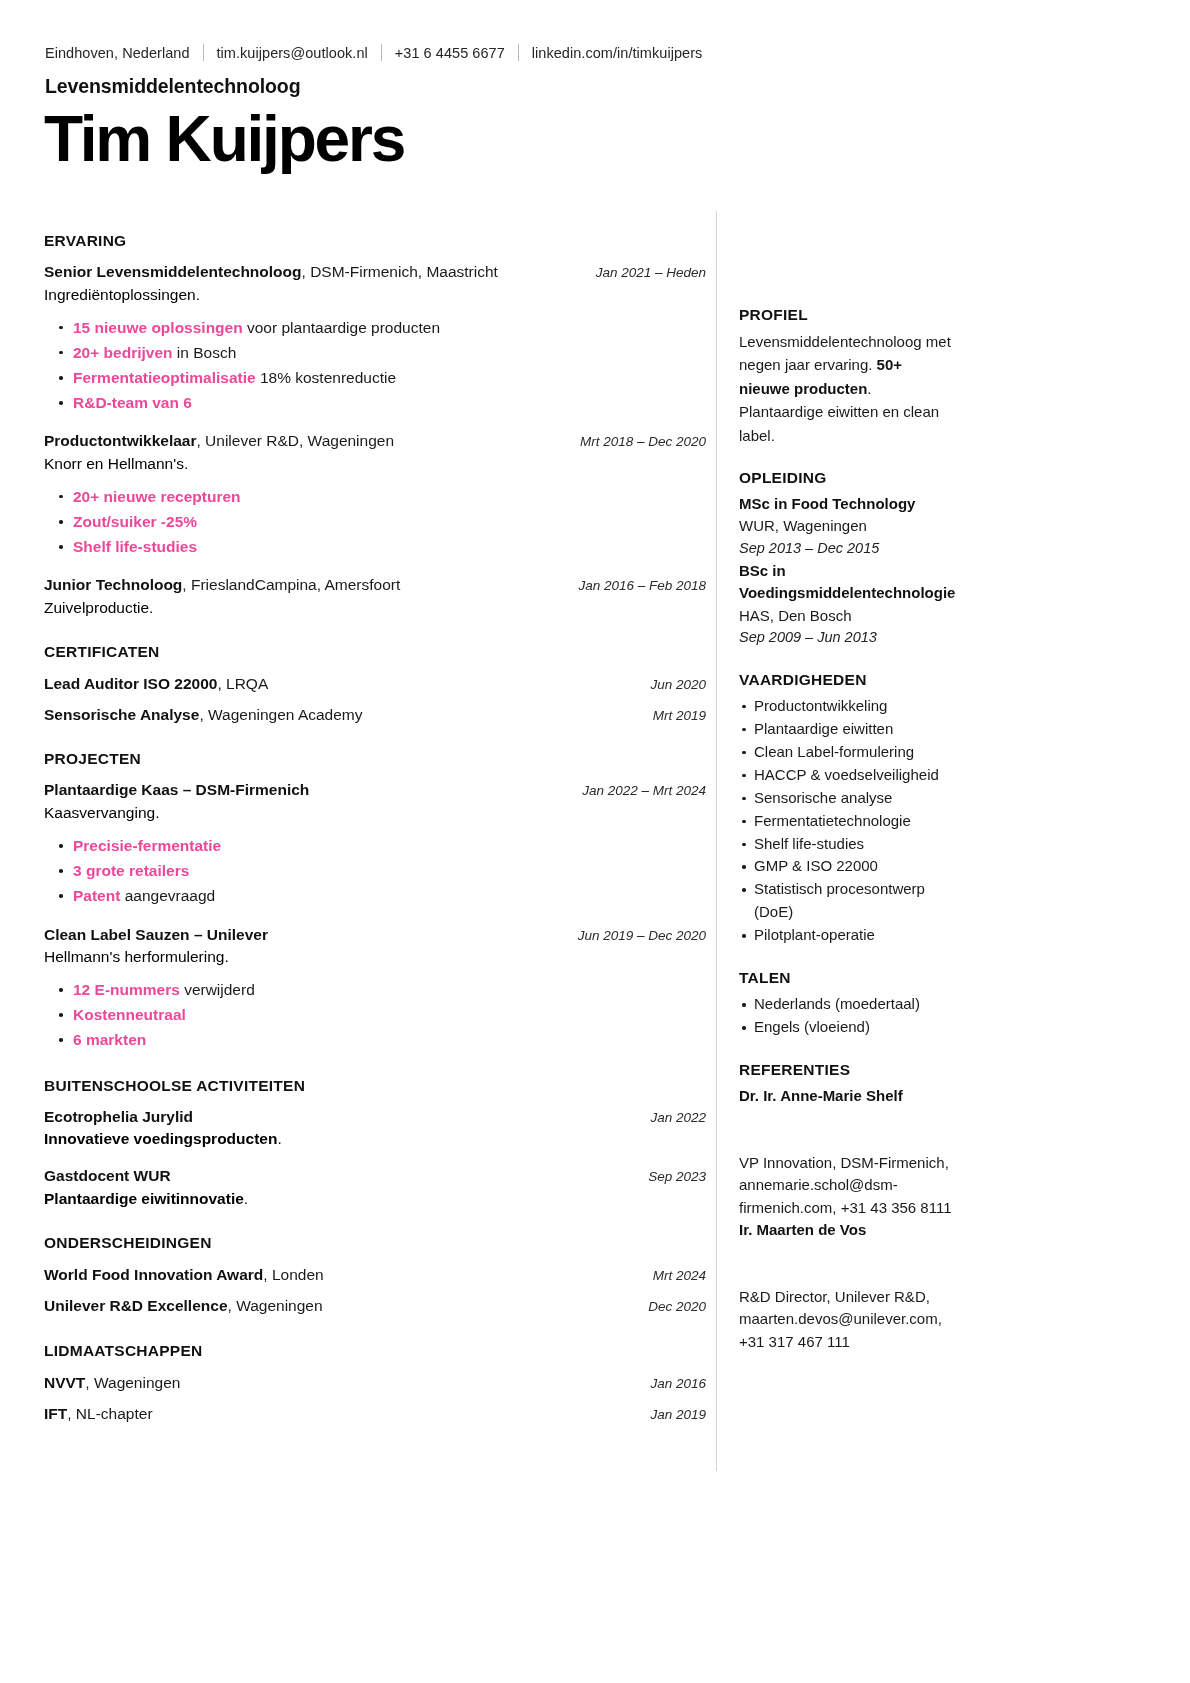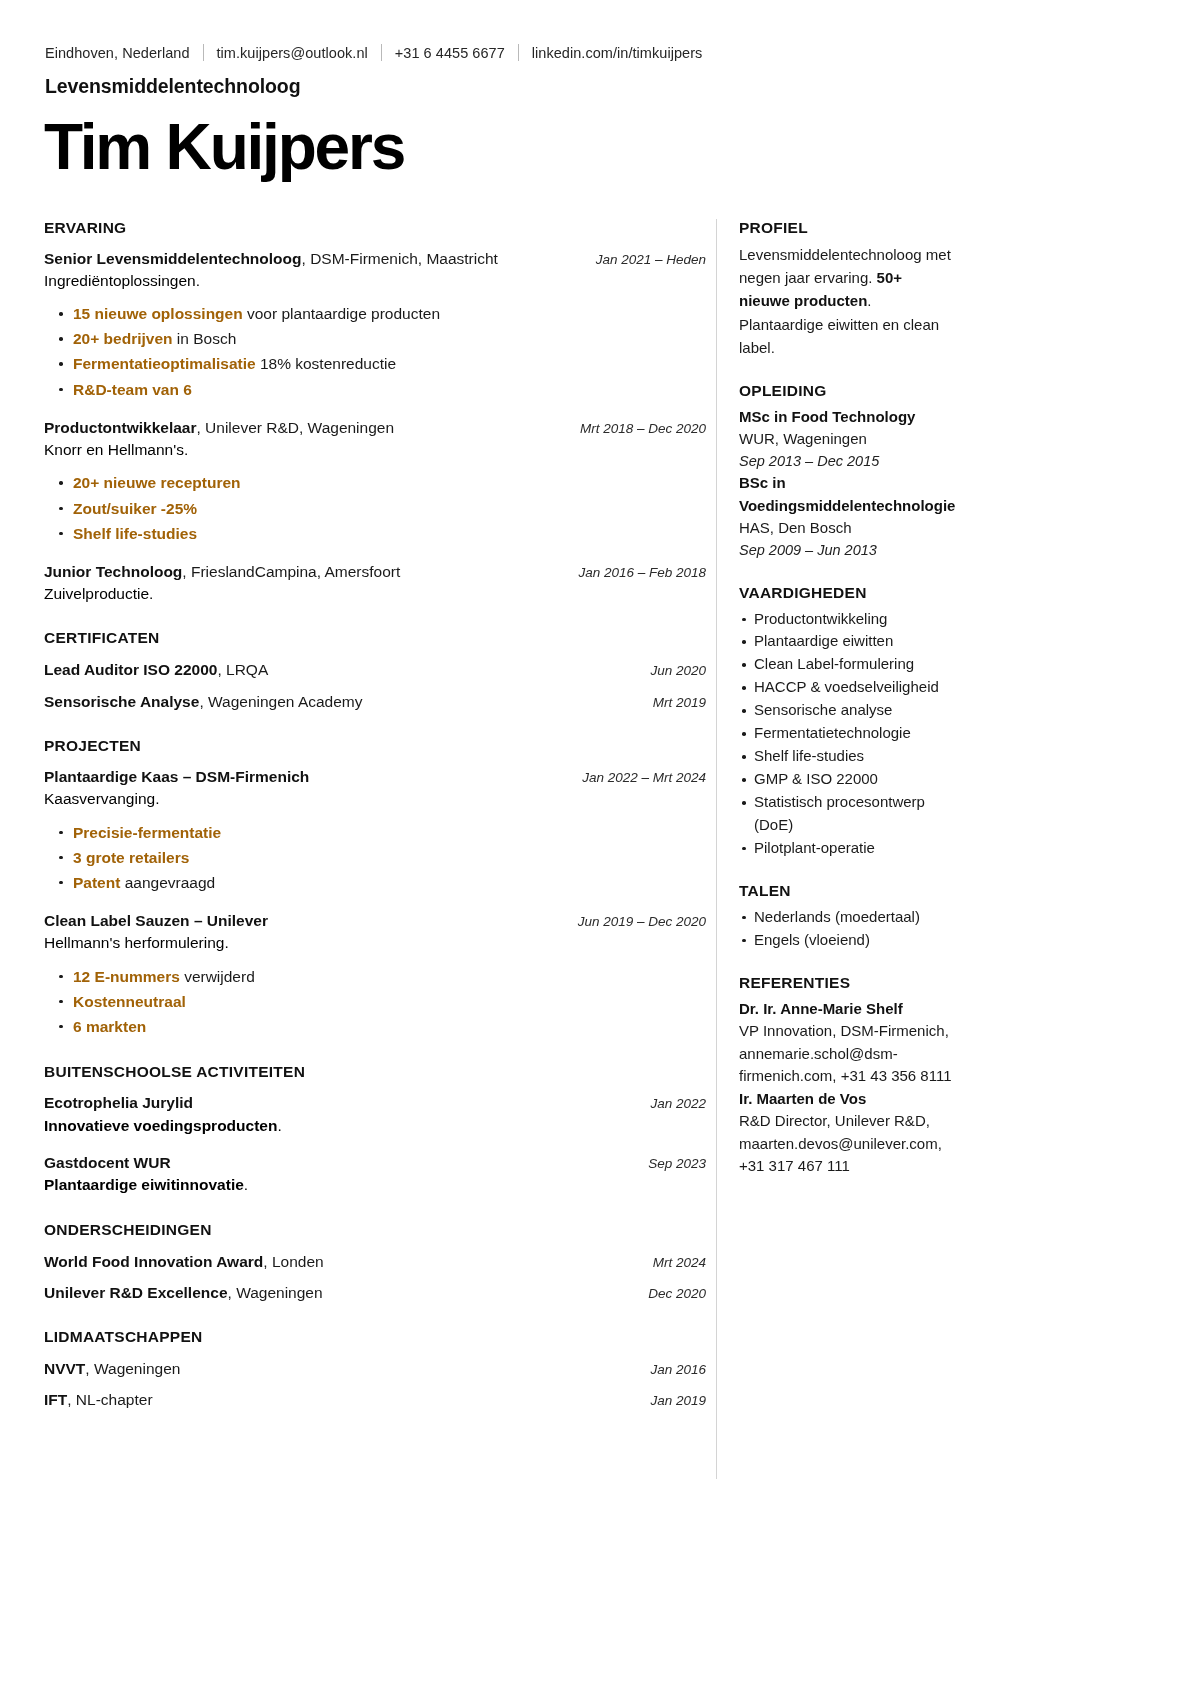--- a/index.html
+++ b/index.html
@@ -37,37 +37,37 @@
     height: 17px;
     background: #b9b9b9;
     margin: 0 13px;
     flex: 0 0 auto;
   }
   .job-title {
     font-size: 19.5px;
     font-weight: bold;
     letter-spacing: -0.1px;
     color: #111;
-    margin-bottom: 16px;
+    margin-bottom: 8px;
     padding-left: 1px;
   }
   .full-name {
     font-size: 64px;
     font-weight: bold;
     letter-spacing: -2.2px;
     line-height: 1.04;
     color: #000;
     margin-bottom: 38px;
     padding-left: 0px;
   }
 
   
   .body-cols {
     display: flex;
-    align-items: flex-start;
+    align-items: center;
   }
   .col-left {
     width: 672px;
     flex: 0 0 672px;
     padding-right: 10px;
   }
   .col-divider {
     width: 1px;
     background: #d4d4d4;
     align-self: stretch;
@@ -138,21 +138,21 @@
   ul.bullets li::before {
     content: "";
     position: absolute;
     left: 15px;
     top: 11px;
     width: 3.5px;
     height: 3.5px;
     border-radius: 50%;
     background: #1a1a1a;
   }
-  ul.bullets li b { font-weight: bold; color: #a16207; }
+  ul.bullets li b { font-weight: bold; color: #ec4899; }
 
   
   .row-compact {
     display: flex;
     align-items: baseline;
     justify-content: space-between;
     gap: 16px;
     margin-bottom: 8px;
   }
   .row-compact:last-child { margin-bottom: 0; }
@@ -223,20 +223,21 @@
   .ref-name {
     font-size: 15px;
     font-weight: bold;
     line-height: 1.5;
     color: #111;
   }
   .ref-detail {
     font-size: 15px;
     line-height: 1.5;
     color: #1a1a1a;
+    margin-top: 44px;
   }
 </style>
 </head>
 <body>
 
 <div class="page">
 
   <div class="contact-line">
     <span class="contact-item">Eindhoven, Nederland</span>
     <span class="contact-sep"></span>

